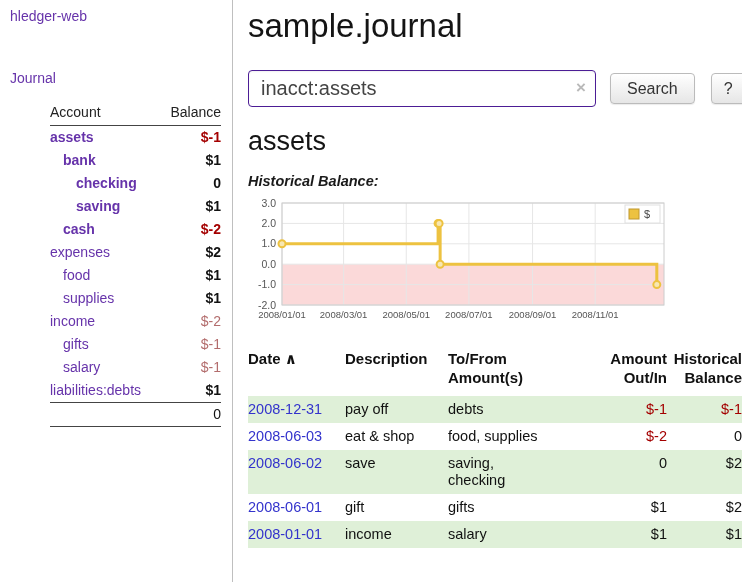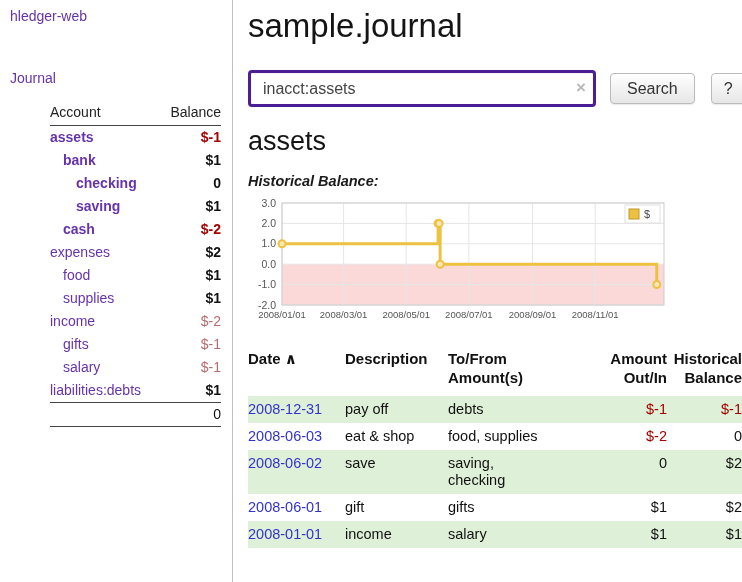--- a/index.html
+++ b/index.html
@@ -29,22 +29,22 @@
   .bal.neg { color: var(--neg-dark); }
   .bal.soft { color: var(--neg-soft); font-weight: normal; }
   .total-row { border-top: 1px solid #444; border-bottom: 1px solid #444; text-align: right; padding: 3px 0; line-height: 17px; color: #111; }
 
   
   .main { position: absolute; left: 248px; top: 0; width: 494px; }
   .page-title { font-size: 33px; font-weight: 500; color: #141414; margin-top: 6px; line-height: 40px; }
   .search-row { display: flex; align-items: center; margin-top: 24px; }
   .search-box { position: relative; width: 348px; }
   .search-input {
-    width: 348px; height: 37px; border: 3px solid #4c1d95; border-radius: 4px;
-    font-size: 16px; padding: 0 30px 0 12px; color: #444;
+    width: 348px; height: 37px; border: 1px solid #4c1d95; border-radius: 4px;
+    font-size: 20px; padding: 0 30px 0 12px; color: #444;
     font-family: "Liberation Sans", "DejaVu Sans", sans-serif;
     box-shadow: inset 0 1px 2px rgba(0,0,0,.06);
   }
   .clear-icon { position: absolute; right: 10px; top: 8px; color: #b9b9b9; font-size: 17px; font-weight: bold; cursor: pointer; }
   .btn {
     height: 31px; border: 1px solid #bbb; border-radius: 4px;
     background: linear-gradient(#ffffff, #e6e6e6);
     font-size: 16px; padding: 0 16px; color: #333; margin-left: 14px;
     font-family: "Liberation Sans", "DejaVu Sans", sans-serif; cursor: pointer;
     box-shadow: 0 1px 1px rgba(0,0,0,.08);

